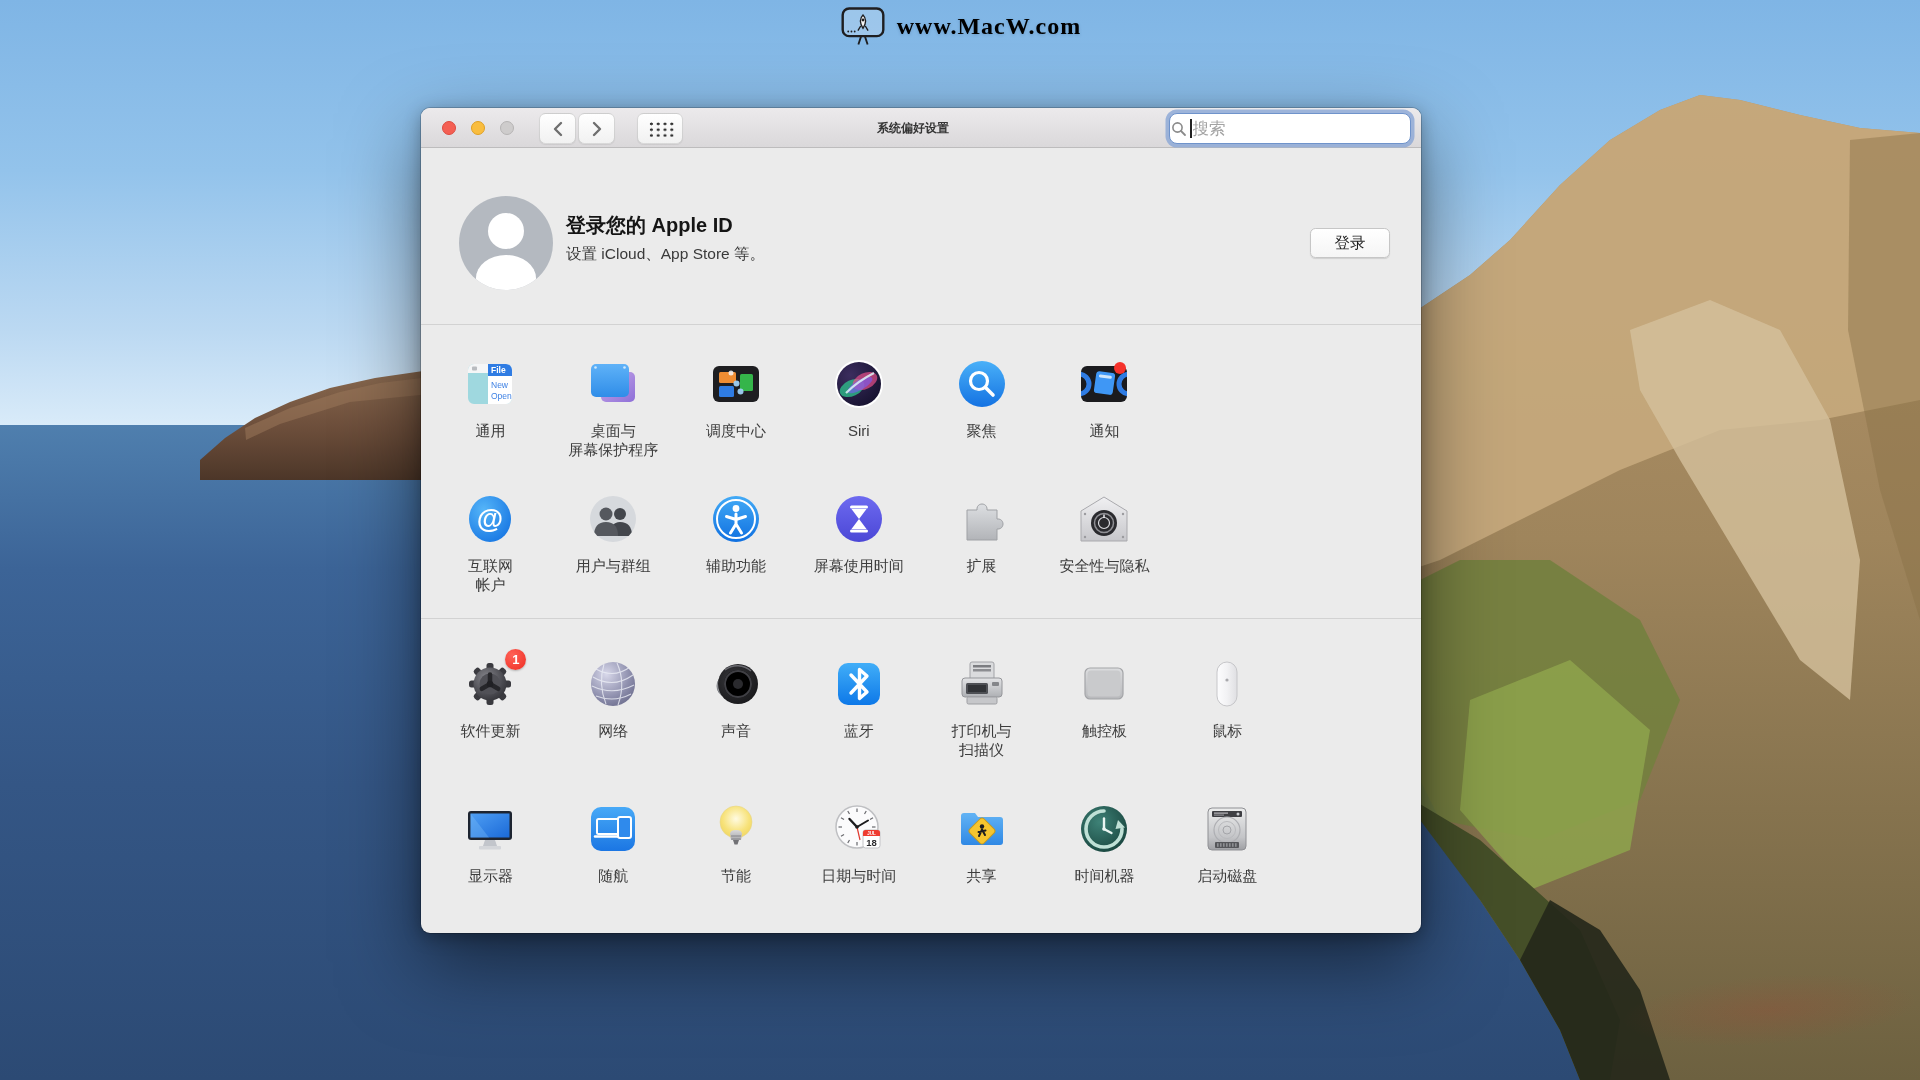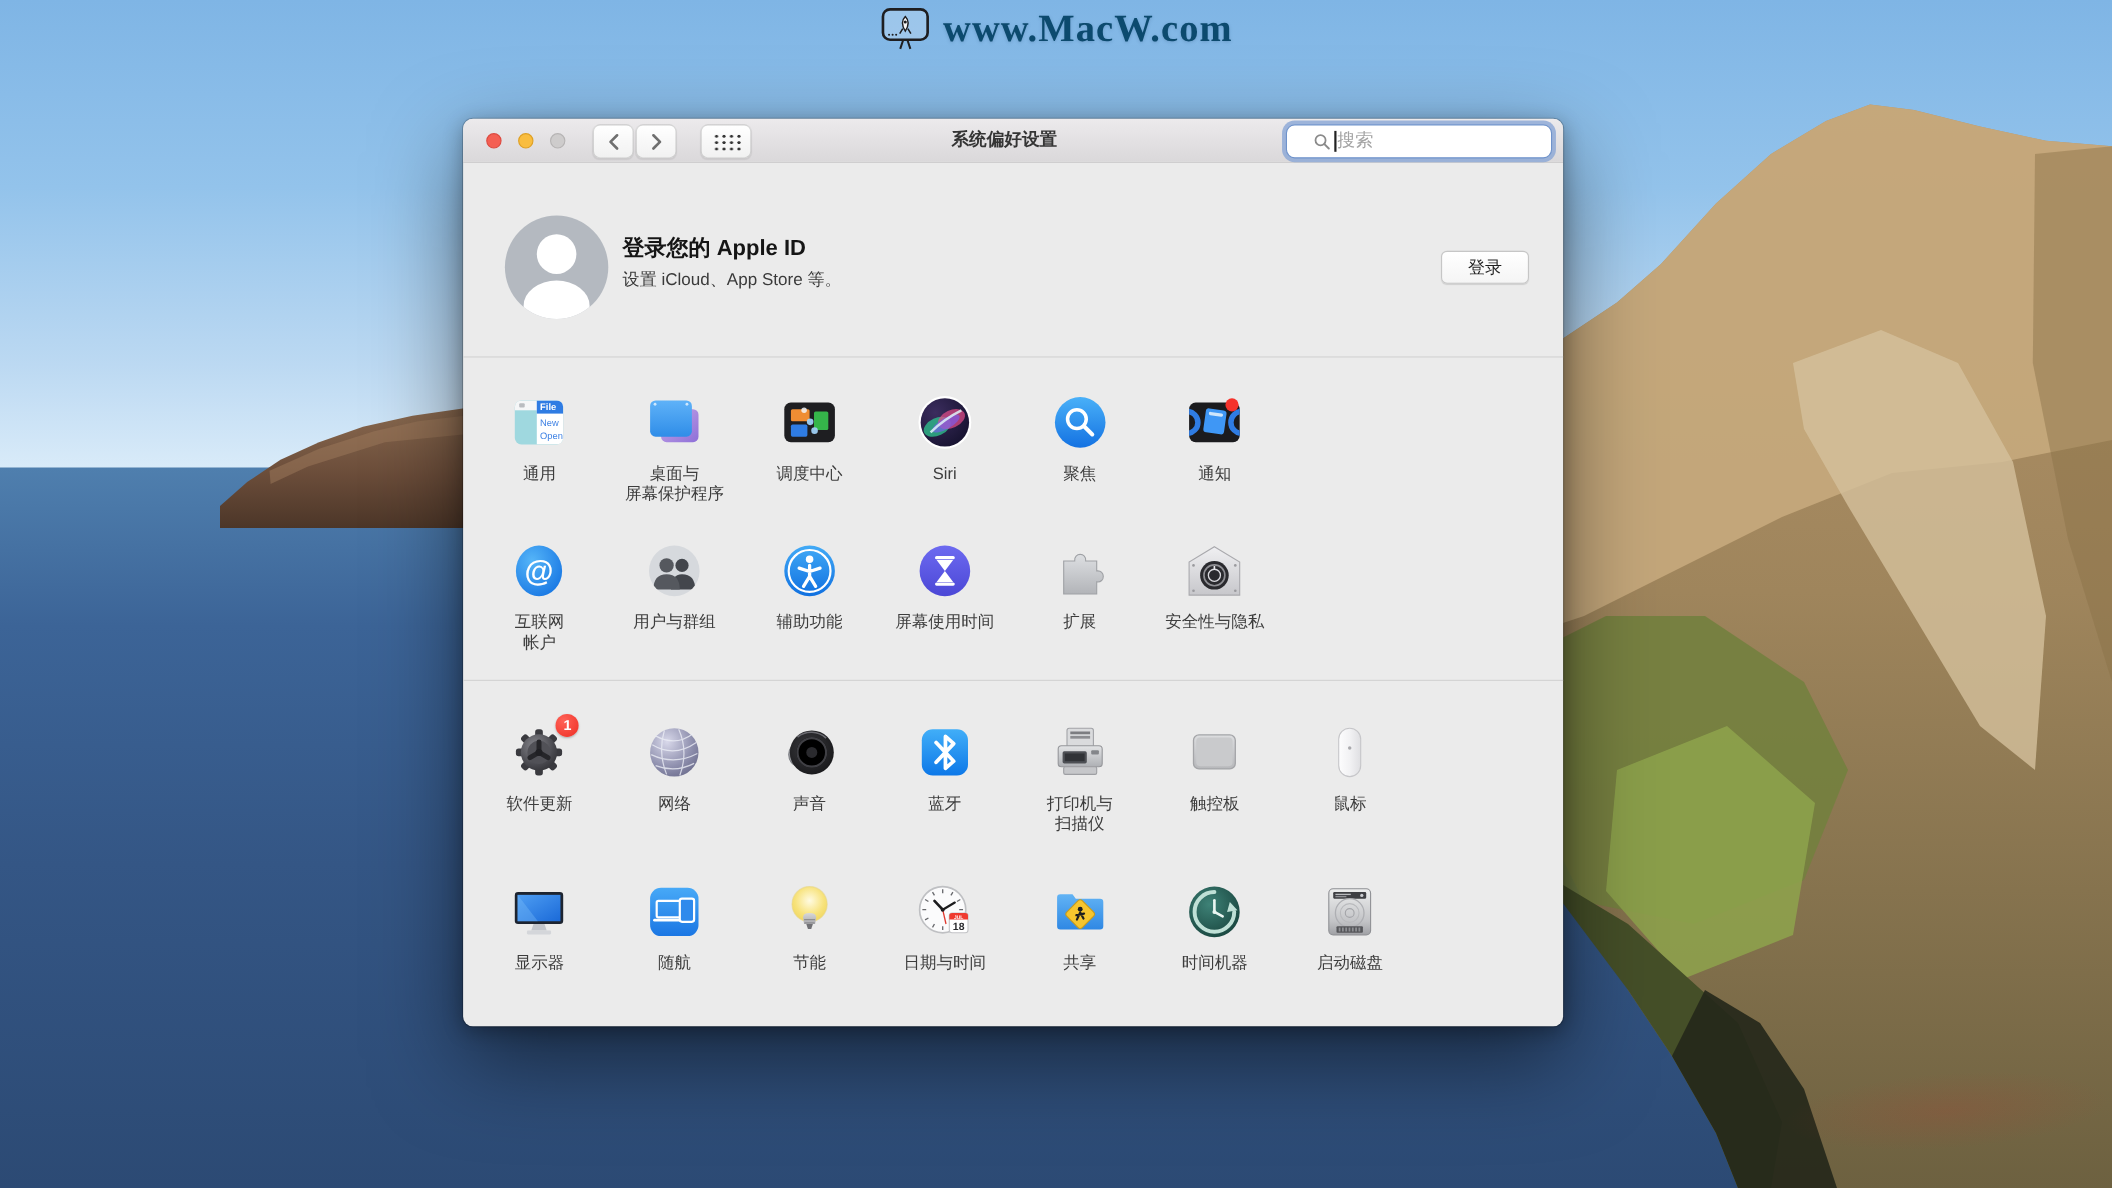--- a/index.html
+++ b/index.html
@@ -10,50 +10,50 @@
   .sky { position:absolute; left:0; top:0; width:1920px; height:426px;
     background:linear-gradient(#7fb5e5 0%, #93c3eb 40%, #bcd9f2 78%, #d9ebf9 100%); }
   .ocean { position:absolute; left:0; top:425px; width:1920px; height:655px;
     background:linear-gradient(#4f7fae 0%, #3c6497 22%, #345685 55%, #2c4a74 100%); }
   .wp-svg { position:absolute; display:block; }
   .corner-smudge { position:absolute; left:1620px; top:975px; width:300px; height:70px;
     background:radial-gradient(ellipse at center, rgba(190,50,45,.16), rgba(190,50,45,0) 70%); transform:rotate(-4deg); }
 
   
   .watermark { position:absolute; left:0; top:4px; width:1920px; display:flex; justify-content:center; align-items:center; gap:10px; z-index:50; }
-  .watermark-text { font-family:"Liberation Serif","DejaVu Serif",serif; font-weight:700; font-size:35px; color:#0c4a6e;
+  .watermark-text { font-family:"Liberation Serif","DejaVu Serif",serif; font-weight:700; font-size:24px; color:#000000;
     letter-spacing:1px; text-shadow:0 1px 3px rgba(40,70,110,.25); }
 
   
   .window { position:absolute; left:421px; top:108px; width:1000px; height:825px; border-radius:9px;
     background:#ebebeb; box-shadow:0 30px 80px rgba(0,0,0,.5), 0 4px 18px rgba(0,0,0,.3), 0 0 0 1px rgba(0,0,0,.18); }
 
   .titlebar { position:absolute; left:0; top:0; right:0; height:40px; border-radius:9px 9px 0 0;
     background:linear-gradient(#eceaec, #dad8da); border-bottom:1px solid #bdbcbd; }
   .titlebar-title { position:absolute; left:0; right:16px; top:0; height:24px; line-height:40px; text-align:center;
-    font-size:16px; font-weight:700; color:#353535; pointer-events:none; }
+    font-size:12px; font-weight:700; color:#353535; pointer-events:none; }
 
   .traffic { position:absolute; top:13px; width:14px; height:14px; border-radius:50%; }
   .light-close { left:21px; background:#f45f53; border:1px solid #dd4a40; }
   .light-min { left:50px; background:#f9bd3f; border:1px solid #dfa023; }
   .light-zoom { left:79px; background:#cecccc; border:1px solid #b6b4b4; }
 
   .tb-btn { position:absolute; top:5px; height:31px; border-radius:6.5px;
     background:linear-gradient(#ffffff,#f1f1f1); border:1px solid rgba(0,0,0,.15);
     box-shadow:0 1px 1px rgba(0,0,0,.07); display:flex; align-items:center; justify-content:center; }
   .btn-back { left:118px; width:37px; }
   .btn-forward { left:157px; width:37px; }
   .btn-grid { left:216px; width:46px; }
   .grid-dots { width:27px; height:17px;
     background-image:radial-gradient(circle, #333 1.25px, transparent 1.6px);
     background-size:6.8px 5.8px; background-position:1px 1px; }
 
   .searchbox { position:absolute; top:5px; left:748px; width:242px; height:31px; border-radius:8px;
     background:#fff; border:1px solid #6f93cb; box-shadow:0 0 0 3.5px rgba(137,166,214,.8);
-    display:flex; align-items:center; padding-left:24px; }
+    display:flex; align-items:center; padding-left:1px; }
   .searchbox svg { flex:0 0 auto; }
   .caret { width:1.5px; height:19px; background:#222; margin-left:3px; }
   .search-input { border:none; outline:none; background:transparent; font-size:16.5px; color:#222; width:180px; margin-left:1px;
     font-family:"Liberation Sans","DejaVu Sans",sans-serif; }
   .search-input::placeholder { color:#a3a3a3; }
 
   
   .avatar { position:absolute; left:38px; top:88px; width:94px; height:94px; border-radius:50%;
     background:#b4b9c0; overflow:hidden; }
   .avatar .head { position:absolute; left:29px; top:17px; width:36px; height:36px; border-radius:50%; background:#fff; }

